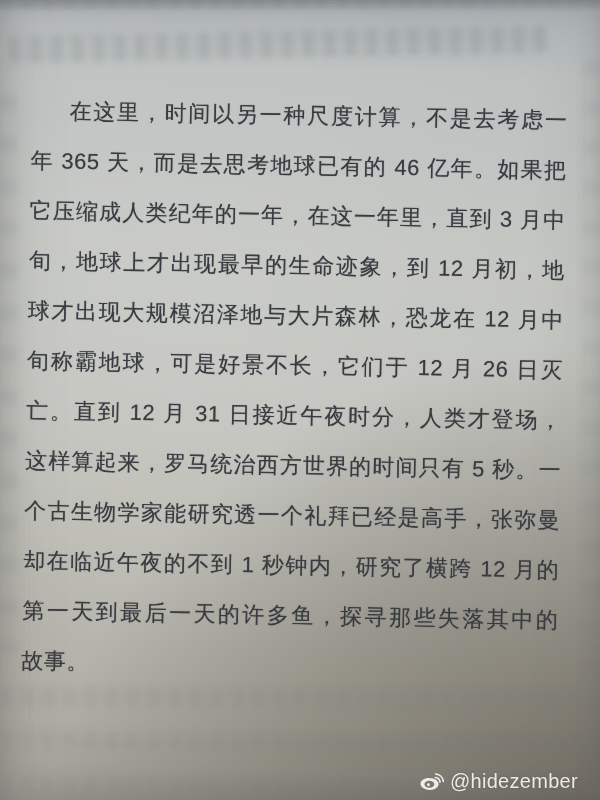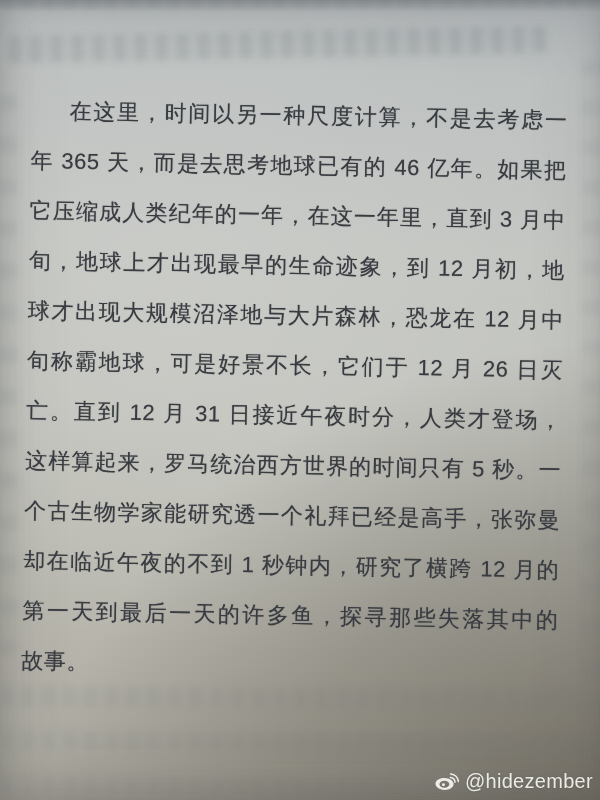--- a/index.html
+++ b/index.html
@@ -60,21 +60,21 @@
     text-align-last:justify;
     text-justify:inter-character;
     letter-spacing:.5px;
   }
   .line.first{text-indent:38px;}
   .line.last{text-align-last:left;}
 
   
   .watermark{
     position:absolute;
-    right:7px;bottom:7px;
+    right:22px;bottom:7px;
     display:flex;align-items:center;gap:6px;
     color:rgba(246,246,242,0.92);
     font-size:20px;
     letter-spacing:.3px;
     text-shadow:0 0 2px rgba(40,38,32,0.25);
   }
   .watermark svg{display:block;}
 </style>
 </head>
 <body>

